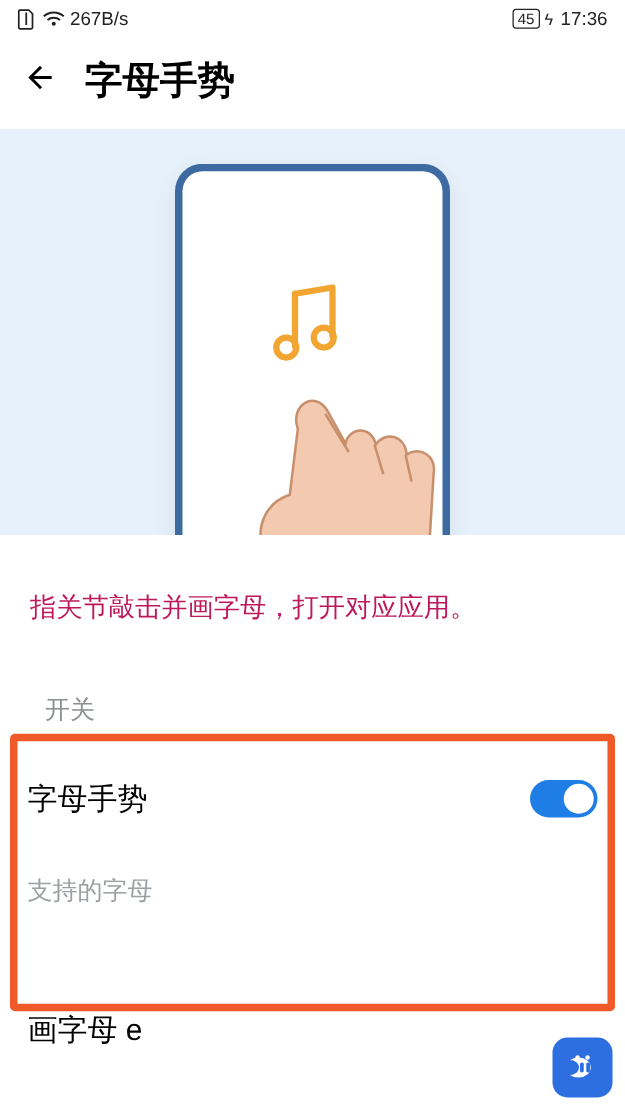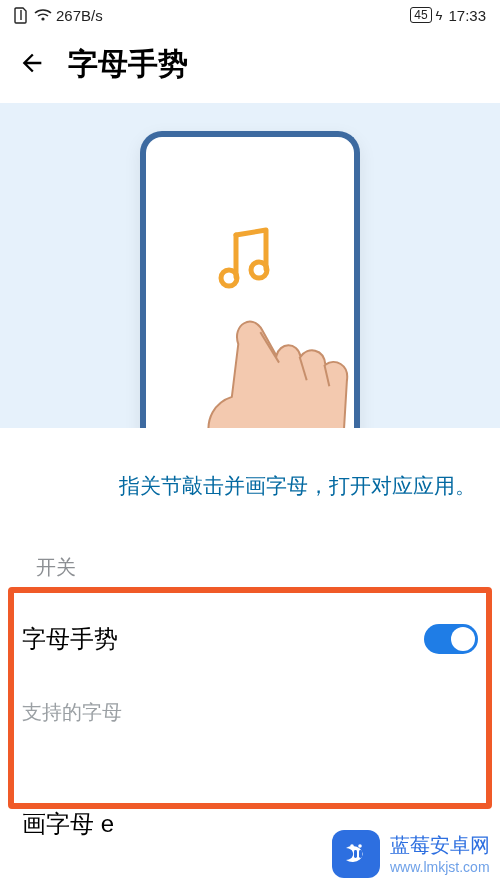--- a/index.html
+++ b/index.html
@@ -82,22 +82,22 @@
       color: #f2a531;
     }
     .hand {
       position: absolute;
       bottom: -14px;
       right: -10px;
       transform: rotate(-5deg);
     }
 
     .desc {
-      text-align: right;
-      color: #0369a1;
+      text-align: left;
+      color: #be185d;
       font-size: 21px;
       padding: 44px 24px 54px;
     }
 
     .section-label {
       font-size: 20px;
       color: #8c8f93;
       padding: 0 36px 22px;
     }
     .setting-row {
@@ -188,21 +188,21 @@
         <circle cx="9" cy="11" r="1.6" fill="#222"></circle>
       </svg>
     </span>
     <span>267B/s</span>
   </div>
   <div class="status-right">
     <span class="battery-box">
       <span>45</span>
     </span>
     <span style="font-size:13px;">ϟ</span>
-    <span style="margin-left:2px;">17:33</span>
+    <span style="margin-left:2px;">17:36</span>
   </div>
 </div>
 
 <div class="nav-bar">
   <div class="back-arrow">
     <svg width="28" height="28" viewBox="0 0 24 24">
         <path d="M20 11H7.8l5.6-5.6L12 4l-8 8 8 8 1.4-1.4L7.8 13H20z" fill="#000"></path>
       </svg>
   </div>
   <div class="page-title">字母手势</div>
@@ -265,17 +265,13 @@
   <div class="wm-logo">
     <svg width="36" height="36" viewBox="0 0 36 36">
       <path d="M8 12 a10 8 0 1 1 0 12 a6 5 0 1 0 0 -12" fill="#fff"></path>
       <circle cx="14" cy="10" r="1.8" fill="#fff"></circle>
       <circle cx="22" cy="10" r="1.8" fill="#fff"></circle>
       <rect x="11" y="14" width="3" height="8" rx="1.4" fill="#2d6fe0"></rect>
       <rect x="16" y="14" width="3" height="8" rx="1.4" fill="#2d6fe0"></rect>
       <rect x="21" y="14" width="3" height="8" rx="1.4" fill="#2d6fe0"></rect>
     </svg>
   </div>
-  <div class="wm-txt">
-    <span class="line1">蓝莓安卓网</span>
-    <span class="line2">www.lmkjst.com</span>
-  </div>
 </div>
 
 </body></html>

